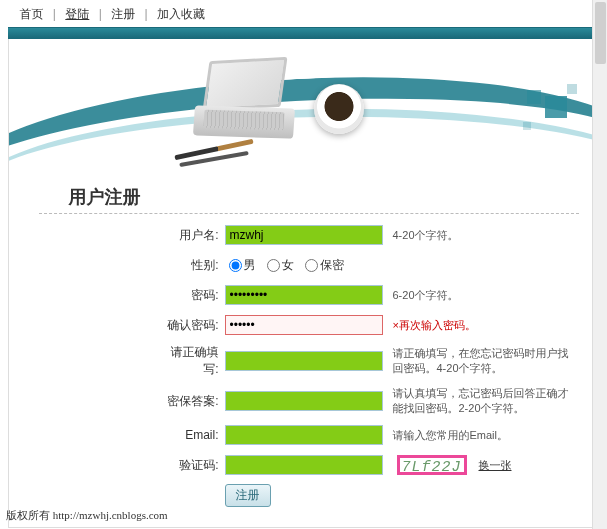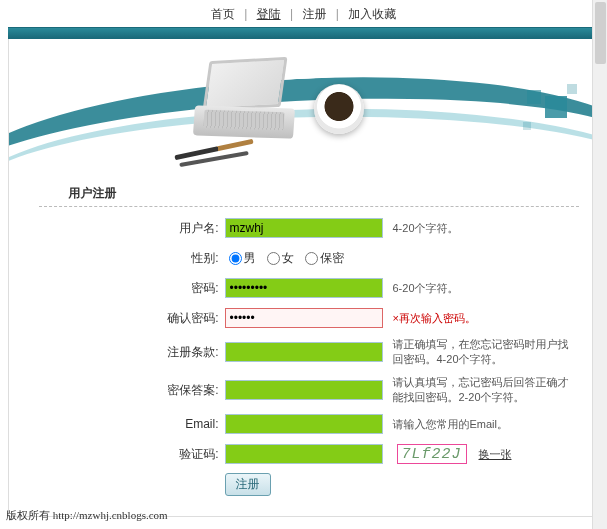--- a/index.html
+++ b/index.html
@@ -1,18 +1,18 @@
 <!DOCTYPE html>
 <html><head>
 <meta charset="utf-8">
 <style>
 * { margin: 0; padding: 0; box-sizing: border-box; }
 body { font-family: "Microsoft YaHei", SimSun, Arial, sans-serif; font-size: 12px; background: #fff; color: #333; width: 607px; height: 529px; position: relative; overflow: hidden; }
 .container { width: 592px; margin: 0 auto; position: relative; }
-.topnav { text-align: center; padding: 6px 10px 4px; font-size: 12px; }
+.topnav { text-align: left; padding: 6px 10px 4px; font-size: 12px; }
 .topnav a { color: #333; text-decoration: none; margin: 0 2px; cursor: pointer; }
 .topnav a.underline { text-decoration: underline; }
 .topnav .sep { color: #999; margin: 0 4px; }
 .hdrbar { height: 12px; background: linear-gradient(to bottom, #2a8a9a 0%, #1a6a7a 100%); border-top: 1px solid #1a6a7a; border-bottom: 1px solid #1a6a7a; }
 .hero { height: 130px; position: relative; background: #fff; overflow: hidden; border-left: 1px solid #ddd; border-right: 1px solid #ddd; }
 .swoosh1 { position: absolute; width: 700px; height: 180px; border-top: 22px solid #1a7a8a; border-radius: 50%; top: 40px; left: -60px; transform: rotate(-3deg); opacity: 0.85; }
 .swoosh2 { position: absolute; width: 700px; height: 160px; border-top: 8px solid #9ed4dc; border-radius: 50%; top: 70px; left: -40px; transform: rotate(-1deg); opacity: 0.7; }
 .laptop { position: absolute; left: 185px; top: 20px; width: 120px; height: 80px; }
 .laptop .screen { width: 78px; height: 50px; background: linear-gradient(135deg, #f0f0f0, #d8d8d8); border: 3px solid #c8c8c8; border-radius: 3px; transform: skew(-8deg, -3deg); position: absolute; top: 0; left: 12px; }
 .laptop .base { width: 100px; height: 30px; background: linear-gradient(to bottom, #e8e8e8, #bfbfbf); border-radius: 4px; position: absolute; top: 48px; left: 0; transform: skew(-4deg, 2deg); }
@@ -20,30 +20,30 @@
 .cup { position: absolute; left: 305px; top: 45px; width: 50px; height: 50px; border-radius: 50%; background: radial-gradient(circle at 50% 45%, #3a2a1a 0 38%, #fff 40% 58%, #e8e8e8 60% 100%); box-shadow: 0 2px 6px rgba(0,0,0,0.3); }
 .pen { position: absolute; left: 165px; top: 108px; width: 80px; height: 5px; background: linear-gradient(to right, #333 0 55%, #b08040 55% 100%); border-radius: 2px; transform: rotate(-12deg); }
 .pen2 { position: absolute; left: 170px; top: 118px; width: 70px; height: 4px; background: #555; border-radius: 2px; transform: rotate(-10deg); }
 .squares { position: absolute; right: 18px; top: 35px; width: 80px; height: 60px; }
 .squares i { position: absolute; background: rgba(42,138,154,0.6); }
 .sq1 { width: 22px; height: 22px; right: 14px; top: 22px; background: rgba(42,138,154,0.85) !important; }
 .sq2 { width: 14px; height: 14px; right: 40px; top: 16px; }
 .sq3 { width: 10px; height: 10px; right: 4px; top: 10px; opacity: 0.5; }
 .sq4 { width: 8px; height: 8px; right: 50px; top: 48px; opacity: 0.4; }
 .formwrap { padding: 10px 20px 20px 150px; border-left: 1px solid #ddd; border-right: 1px solid #ddd; border-bottom: 1px solid #ddd; background: #fff; }
-.form-title { font-size: 12px; font-weight: bold; color: #333; padding: 6px 0 4px 30px; border-bottom: 1px dashed #bbb; margin-bottom: 10px; margin-left: -120px; }
+.form-title { font-size: 18px; font-weight: bold; color: #333; padding: 6px 0 4px 30px; border-bottom: 1px dashed #bbb; margin-bottom: 10px; margin-left: -120px; }
 .row { display: flex; align-items: center; margin-bottom: 8px; min-height: 22px; }
 .lbl { width: 60px; text-align: right; margin-right: 6px; color: #333; flex-shrink: 0; }
 .fld input[type=text], .fld input[type=password] { width: 158px; height: 20px; border: 1px solid #a7c7d7; background: #84cc16; padding: 0 4px; font-size: 12px; font-family: inherit; }
 .fld input.err { border: 1px solid #d66; background: #fff5f5; }
 .hint { margin-left: 10px; color: #555; font-size: 11px; }
 .hint.red { color: #c00; }
 .radios label { margin-right: 4px; }
 .radios input { margin: 0 2px 0 4px; vertical-align: middle; }
-.captcha { display: inline-block; width: 70px; height: 20px; background: #fff; border: 1px solid #ec4899; font-family: "Courier New", monospace; font-size: 15px; font-style: italic; letter-spacing: 1px; color: #6a9a6a; text-align: center; line-height: 20px; vertical-align: middle; margin-left: 14px; }
+.captcha { display: inline-block; width: 70px; height: 20px; background: #fff; border: 3px solid #ec4899; font-family: "Courier New", monospace; font-size: 15px; font-style: italic; letter-spacing: 1px; color: #6a9a6a; text-align: center; line-height: 20px; vertical-align: middle; margin-left: 14px; }
 .reload { margin-left: 12px; color: #333; text-decoration: underline; cursor: pointer; font-size: 11px; text-align: center; }
 .chk { vertical-align: middle; margin-right: 4px; }
 .submit-row { padding-left: 66px; margin-top: 6px; }
 button.submit { padding: 2px 10px; font-size: 12px; border: 1px solid #6aa0b0; background: linear-gradient(to bottom, #eaf5f9, #c8e0e8); border-radius: 3px; cursor: pointer; color: #2a6a7a; }
 .footer { position: absolute; bottom: 6px; left: 6px; font-size: 11px; font-family: SimSun, serif; color: #333; }
 .rscroll { position: absolute; right: 0; top: 0; width: 15px; height: 100%; background: #f0f0f0; border-left: 1px solid #ddd; }
 .rscroll .thumb { position: absolute; left: 2px; top: 2px; width: 11px; height: 62px; background: #cfcfcf; border-radius: 2px; }
 </style>
 </head>
 <body>
@@ -104,21 +104,21 @@
       <div class="hint">6-20个字符。</div>
     </div>
 
     <div class="row">
       <div class="lbl">确认密码:</div>
       <div class="fld"><input type="password" class="err" value="••••••" style=""></div>
       <div class="hint red"><span>×</span><span>再次输入密码。</span></div>
     </div>
 
     <div class="row">
-      <div class="lbl">注册条款:</div>
+      <div class="lbl">请正确填写:</div>
       <div class="fld"><input type="text" value="" style=""></div>
       <div class="hint">请正确填写，在您忘记密码时用户找回密码。4-20个字符。</div>
     </div>
 
     <div class="row">
       <div class="lbl">密保答案:</div>
       <div class="fld"><input type="text" value="" style=""></div>
       <div class="hint">请认真填写，忘记密码后回答正确才能找回密码。2-20个字符。</div>
     </div>
 

